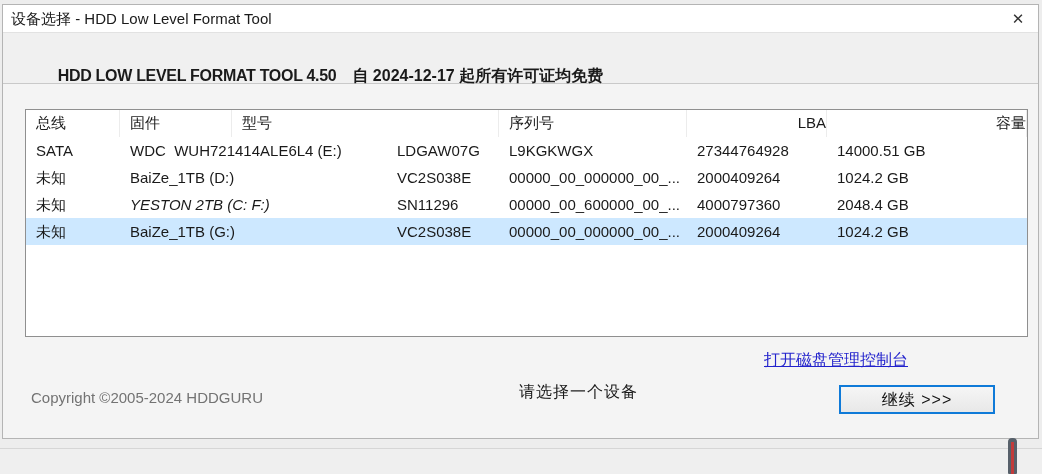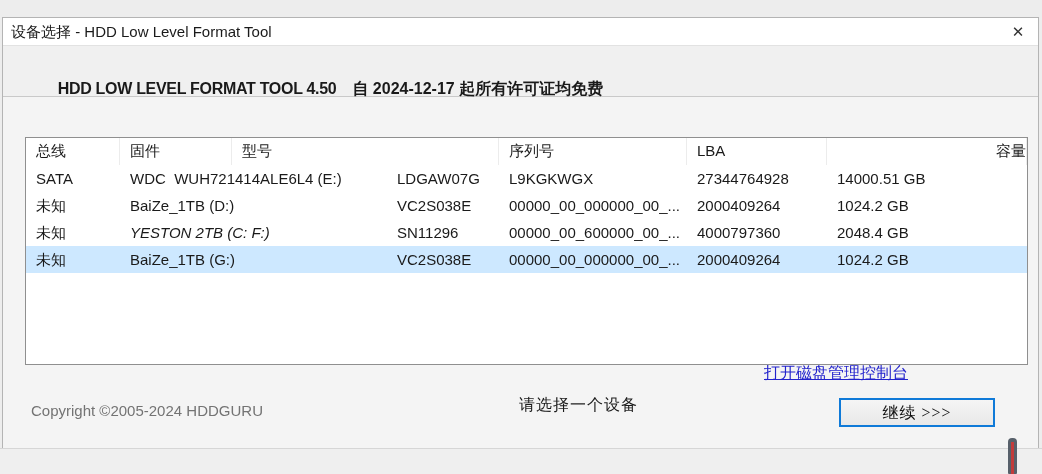--- a/index.html
+++ b/index.html
@@ -2,63 +2,63 @@
 <html style="--selected-row: #cde8ff; --link: #2222cc; --button-border: #0f7ad8; --indicator-red: #c23b3b;"><head>
 <meta charset="utf-8">
 <style>
   html,body { margin:0; padding:0; }
   body {
     width:1042px; height:474px; overflow:hidden; position:relative;
     background:#ededed; color:#1a1a1a;
     font-family:"Liberation Sans","DejaVu Sans",sans-serif;
   }
   .dialog {
-    position:absolute; left:2px; top:17px; width:1037px; height:435px;
+    position:absolute; left:2px; top:4px; width:1037px; height:435px;
     background:#f4f4f4; border:1px solid #b4b4b4; box-sizing:border-box;
   }
   .titlebar {
     position:absolute; left:0; top:0; right:0; height:27px;
     background:#ffffff; border-bottom:1px solid #e2e2e2;
   }
   .title { position:absolute; left:8px; top:5px; font-size:15px; white-space:pre; }
   .close-btn {
     position:absolute; right:5px; top:1px; width:30px; height:25px;
     text-align:center; line-height:25px; font-size:15px; color:#333; cursor:default;
   }
   .banner {
     position:absolute; left:0; top:28px; right:0; height:50px;
     background:#f0f0f0; border-bottom:1px solid #c9c9c9;
   }
   .banner-text { position:absolute; left:28px; top:15px; font-size:16px; font-weight:600; white-space:pre; }
   .banner-text .app-title { letter-spacing:-0.3px; margin-right:16px; }
   .table {
     position:absolute; left:22px; top:104px; width:1003px; height:228px;
     background:#ffffff; border:1px solid #8f8f8f; box-sizing:border-box;
-    font-size:15px; overflow:hidden;margin-top:15px;
+    font-size:15px; overflow:hidden;
   }
   .hrow { display:flex; height:27px; background:#ffffff; }
   .hcell {
     box-sizing:border-box; padding-left:10px; line-height:26px;
     border-right:1px solid #ececec; white-space:pre; overflow:hidden; flex:none;
   }
   .trow { display:flex; height:27px; }
   .trow.selected { background:var(--selected-row); }
   .cell { box-sizing:border-box; padding-left:10px; line-height:27px; white-space:pre; overflow:hidden; flex:none; }
   .disk-link {
     position:absolute; left:761px; top:345px; font-size:16px;
     color:var(--link); text-decoration:underline; white-space:pre;
   }
   .copyright { position:absolute; left:28px; top:384px; font-size:15px; color:#737373; white-space:pre; }
   .hint { position:absolute; left:516px; top:377px; font-size:16px; letter-spacing:1px; white-space:pre; }
   .continue-btn {
     position:absolute; left:836px; top:380px; width:156px; height:29px;
     border:2px solid var(--button-border);
     background:linear-gradient(#f5f5f5,#e8e8e8);
     font-size:16px; text-align:center; line-height:24px; box-sizing:border-box;
-    font-family:Liberation Serif, serif; color:#111; padding:0; letter-spacing:1px;
+    font-family:Liberation Sans, sans-serif; color:#111; padding:0; letter-spacing:1px;
   }
   .statusbar {
     position:absolute; left:0; top:448px; width:1042px; height:26px;
     background:#efefef; border-top:1px solid #d6d6d6; box-sizing:border-box;
   }
   .status-text { position:absolute; left:4px; top:3px; font-size:17px; white-space:pre; }
   .indicator {
     position:absolute; left:1008px; top:438px; width:9px; height:36px;
     background:#57606a; border-radius:4px 4px 1px 1px; z-index:5;
   }
@@ -78,21 +78,21 @@
       <span class="app-title">HDD LOW LEVEL FORMAT TOOL 4.50</span><span>自 2024-12-17 起所有许可证均免费</span>
     </div>
   </div>
 
   <div class="table">
     <div class="hrow" id="thead">
         <div class="hcell" style="width: 94px;">总线</div>
         <div class="hcell" style="width: 112px;">固件</div>
         <div class="hcell" style="width: 267px;">型号</div>
         <div class="hcell" style="width: 188px;">序列号</div>
-        <div class="hcell" style="width: 140px;">LBA</div>
+        <div class="hcell" style="width: 140px; text-align: right;">LBA</div>
         <div class="hcell" style="width: 200px; text-align: right;">容量</div>
       </div>
     <div id="tbody">
         <div class="trow">
           <div class="cell" style="width: 94px;">SATA</div>
           <div class="cell" style="width: 267px;">WDC  WUH721414ALE6L4 (E:)</div>
           <div class="cell" style="width: 112px;">LDGAW07G</div>
           <div class="cell" style="width: 188px;">L9KGKWGX</div>
           <div class="cell" style="width: 140px;">27344764928</div>
           <div class="cell" style="width: 200px;">14000.51 GB</div>

